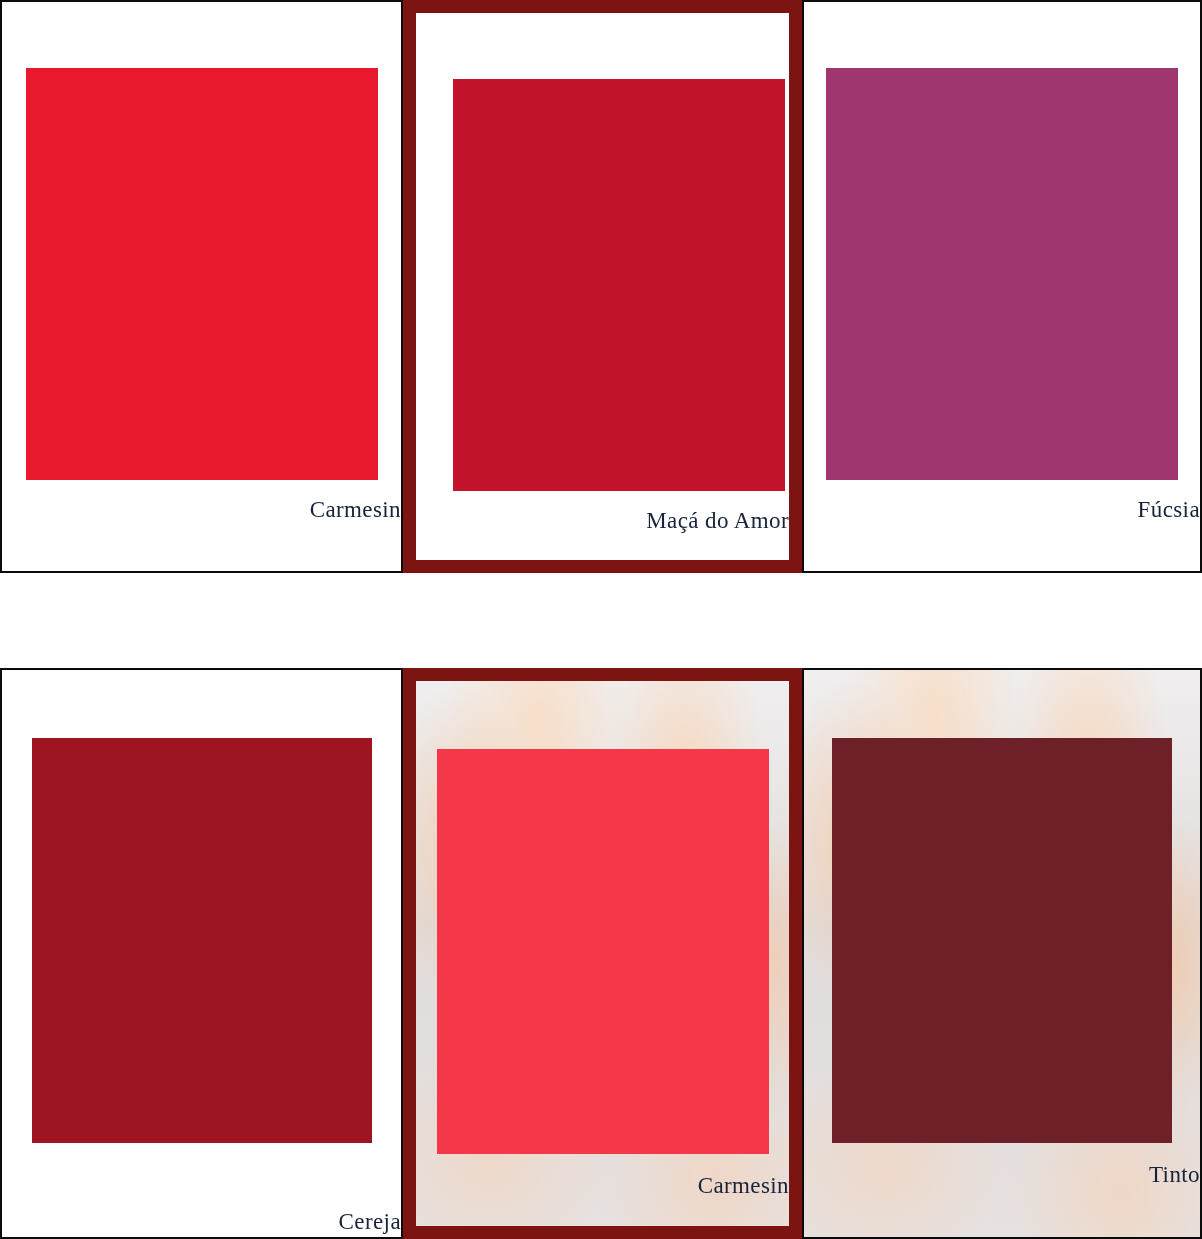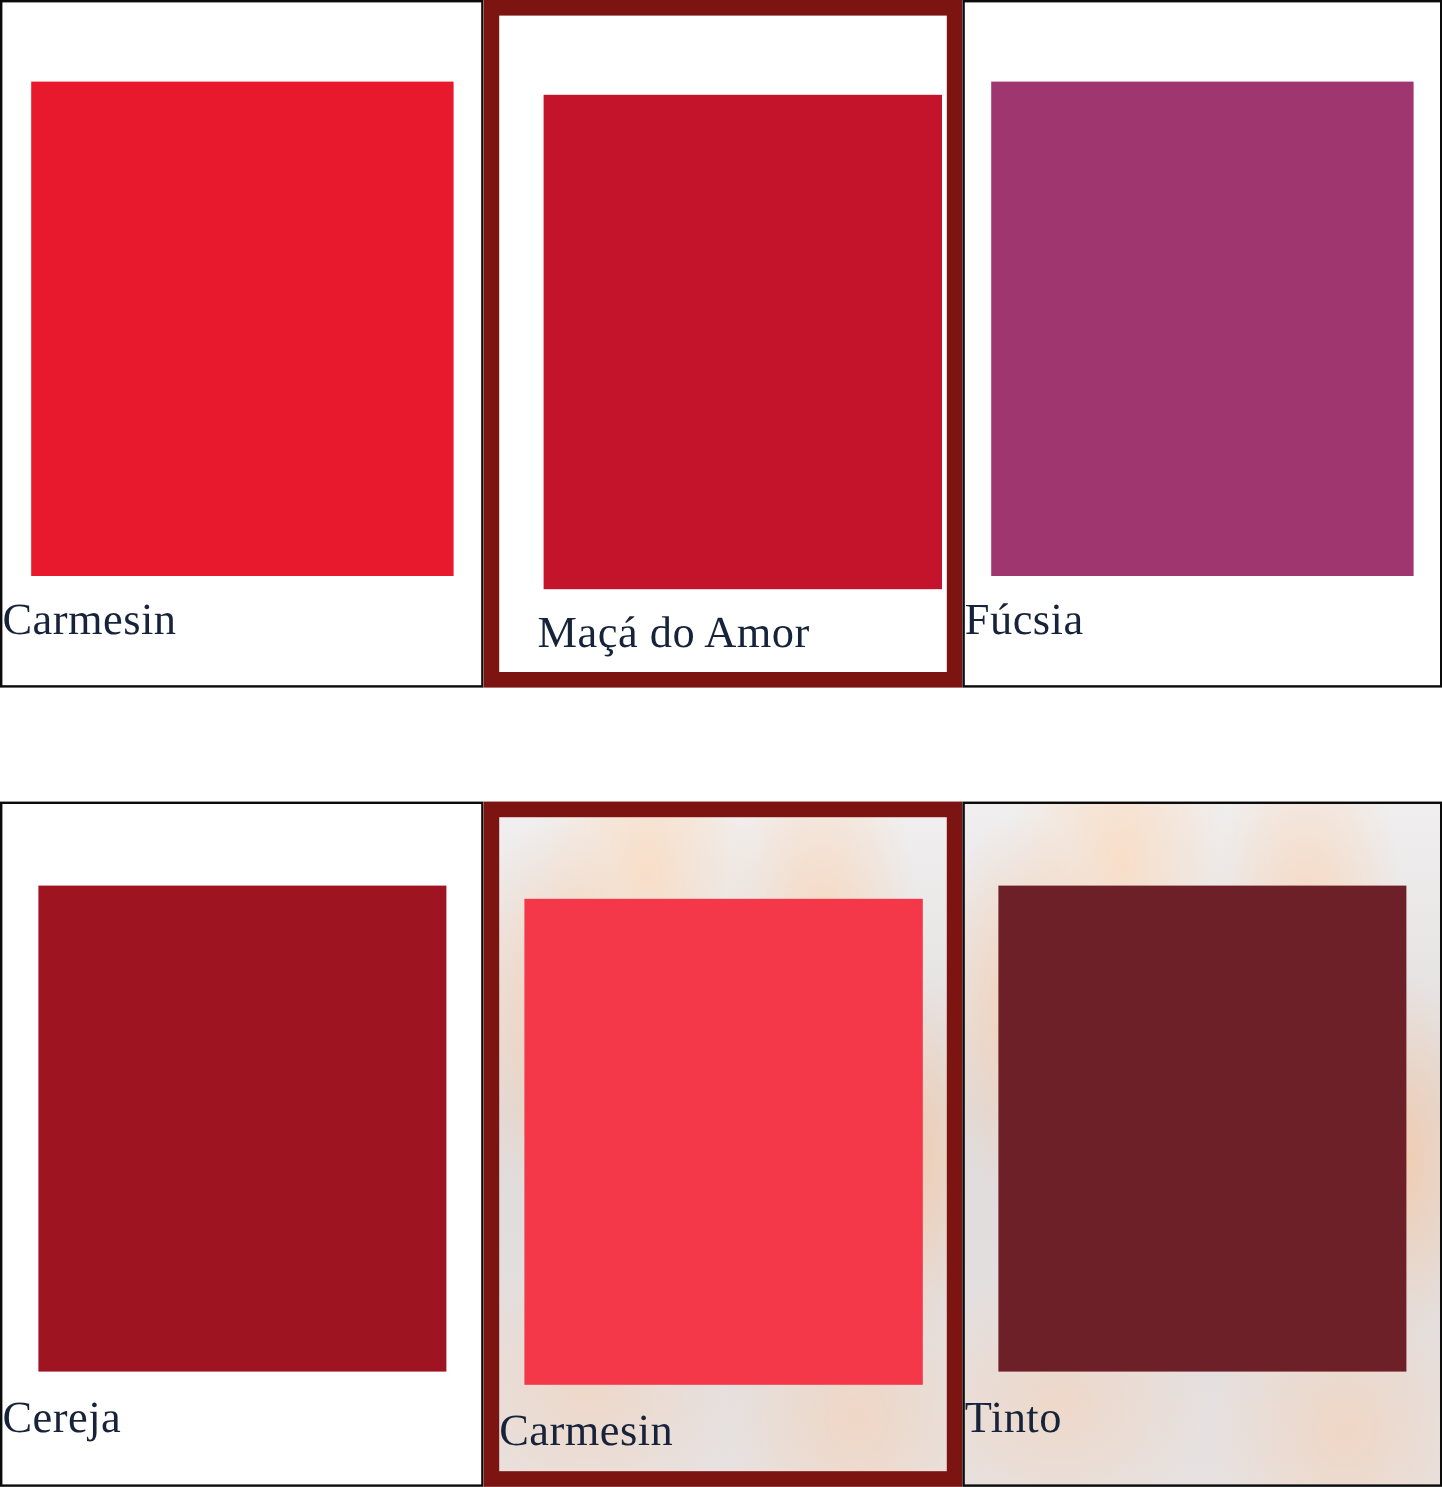--- a/index.html
+++ b/index.html
@@ -72,23 +72,23 @@
     display: flex;
     justify-content: center;
   }
   .swatch {
     display: block;
   }
 
   
   .caption {
     width: 100%;
-    text-align: left;
+    text-align: right;
     color: #16233a;
-    font-size: 37px;
+    font-size: 23px;
     line-height: 1;
     letter-spacing: 0.4px;
     white-space: nowrap;
   }
 
   
   .row-top .swatch-wrap   { margin-top: 66px; }
   .row-top .swatch        { width: 352px; height: 412px; }
   .row-top .caption       { margin-top: 18px; }
 
@@ -125,21 +125,21 @@
       <div class="swatch-wrap">
         <div class="swatch" style="background-color: rgb(160, 54, 112);"></div>
       </div>
       <div class="caption" style="color: rgb(22, 35, 58);">Fúcsia</div>
     </div>
 
   </div>
 
   <div class="row row-bottom">
 
-    <div class="card card-thin card-a" style="border-color: rgb(11, 11, 11);">
+    <div class="card card-thin card-a" style="border-color: rgb(11, 11, 11); gap: 47px;">
       <div class="swatch-wrap">
         <div class="swatch" style="background-color: rgb(158, 20, 32);"></div>
       </div>
       <div class="caption" style="color: rgb(22, 35, 58);">Cereja</div>
     </div>
 
     <div class="card card-thick card-b tex" style="border-color: rgb(124, 21, 18);">
       <div class="swatch-wrap">
         <div class="swatch" style="background-color: rgb(245, 55, 74);"></div>
       </div>

